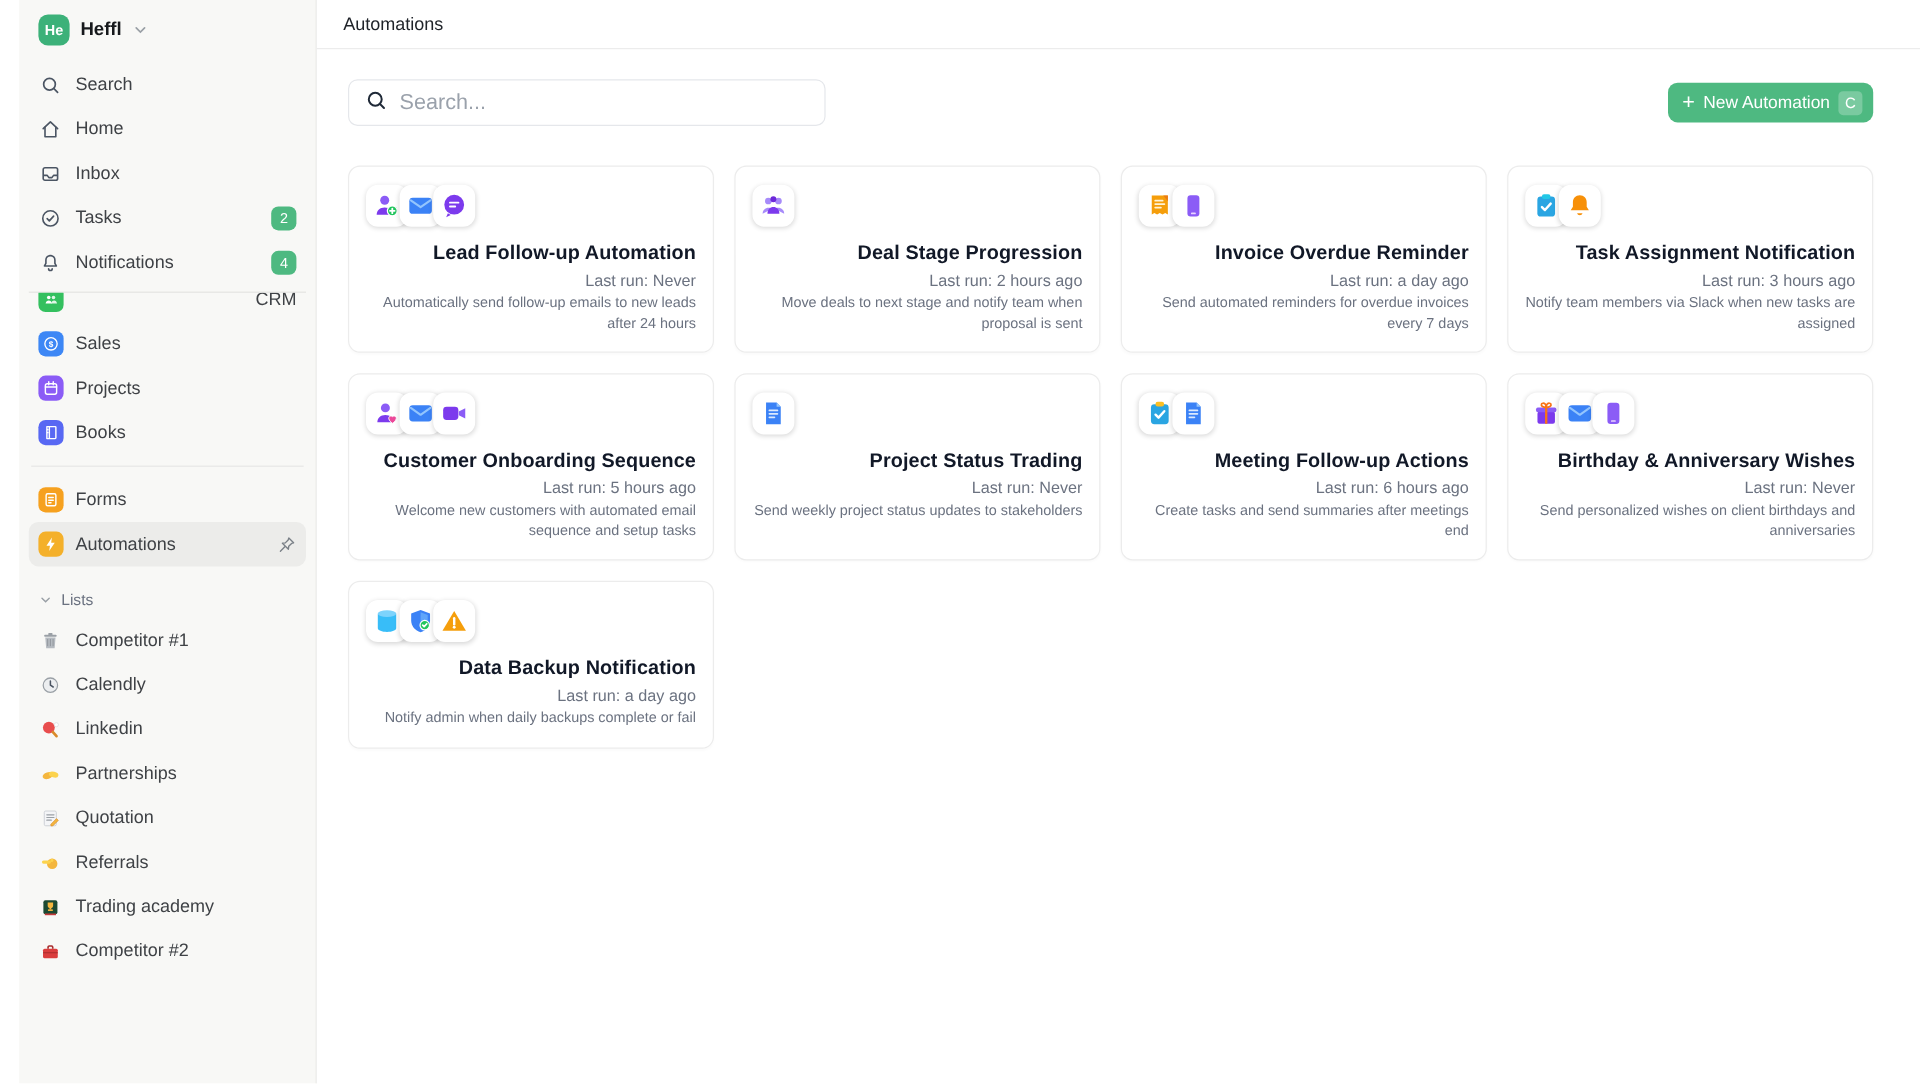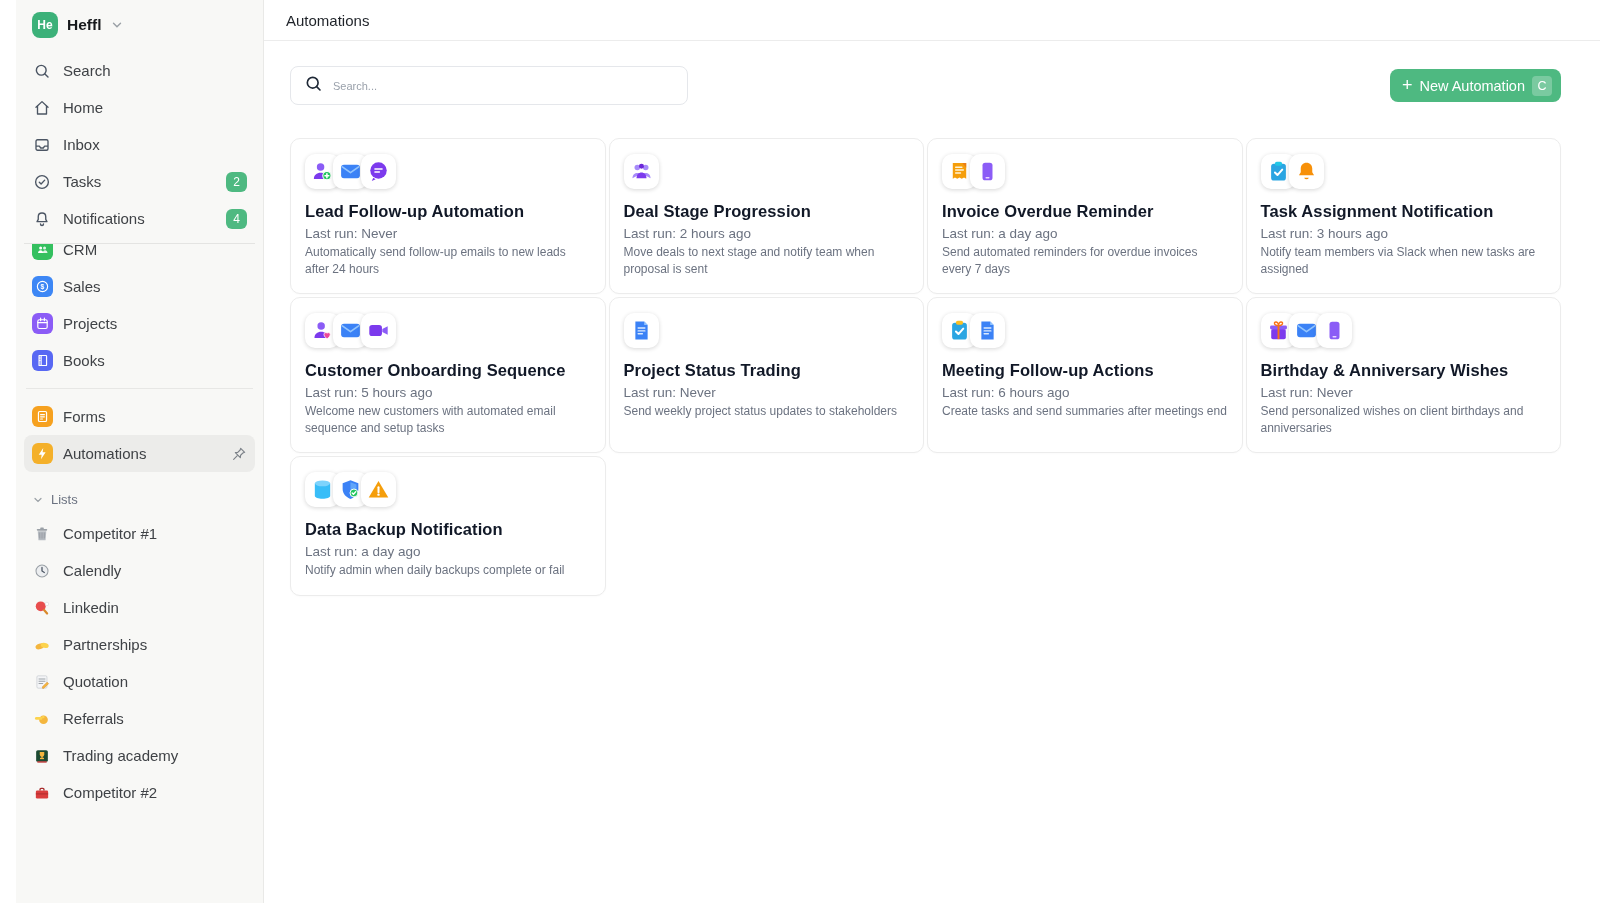--- a/index.html
+++ b/index.html
@@ -17,48 +17,48 @@
   .chev { color:#9aa0a6; display:flex; }
   .navrow { height:37px; display:flex; align-items:center; gap:11px; padding:0 8px;
             border-radius:8px; font-size:15px; color:#3f4246; cursor:pointer; }
   .navrow.selected { background:#ececea; }
   .nicon { width:20px; height:20px; display:flex; align-items:center; justify-content:center; color:#4b5563; }
   .badge { margin-left:auto; background:#4eb981; color:#fff; font-size:12px; line-height:1;
            padding:4px 7px; border-radius:6px; font-weight:500; }
   .appicon { width:21px; height:21px; border-radius:6px; display:flex; align-items:center; justify-content:center; flex:none; }
   .appicon svg { width:15px; height:15px; }
   .group-clip { border-top:1px solid #e4e4e2; margin-top:6px; overflow:hidden; }
-  .group-clip .navrow:first-child { margin-top:-13px; }
+  .group-clip .navrow:first-child { margin-top:-13px;justify-content:space-between; }
   .sep { height:1px; background:#e7e7e5; margin:9px 2px; }
   .pin { margin-left:auto; color:#7b8188; display:flex; cursor:pointer; }
   .lists-head { margin-top:20px; display:flex; align-items:center; gap:7px; padding:0 8px 8px;
                 color:#6b7280; font-size:13px; cursor:pointer; }
   .emoji-ic { width:20px; height:20px; display:flex; align-items:center; justify-content:center; }
 
   
   .main { flex:1; display:flex; flex-direction:column; background:#fff; min-width:0; }
   .topbar { height:41px; border-bottom:1px solid #ececec; display:flex; align-items:center;
             padding:0 22px; flex:none; }
   .page-title { font-size:15px; font-weight:500; color:#1f2329; }
   .content { padding:25px 55px 24px 26px; overflow:auto; }
   .toolbar { display:flex; justify-content:space-between; align-items:center; margin-bottom:33px; }
   .searchbox { width:398px; height:39px; border:1.5px solid #e5e7eb; border-radius:8px;
                display:flex; align-items:center; gap:10px; padding:0 13px; background:#fff; }
   .searchbox svg { color:#1f2937; flex:none; }
-  .searchbox input { border:none; outline:none; flex:1; font-size:11px; color:#1f2937;
+  .searchbox input { border:none; outline:none; flex:1; font-size:18px; color:#1f2937;
                      font-family:"Liberation Sans",sans-serif; background:transparent; }
   .searchbox input::placeholder { color:#9aa1ab; }
   .btn-new { background:#4eb981; border:none; color:#fff; height:33px; border-radius:8px;
              display:flex; align-items:center; gap:7px; padding:0 9px 0 12px; font-size:14.5px;
              font-weight:500; cursor:pointer; font-family:"Liberation Sans",sans-serif; }
   .btn-new .plus { font-size:18px; font-weight:400; line-height:1; margin-top:-2px; }
   .kbd { background:rgba(255,255,255,.25); border-radius:4px; width:20px; height:20px;
          display:flex; align-items:center; justify-content:center; font-size:12.5px; }
 
-  .grid { display:grid; grid-template-columns:repeat(4,1fr); gap:3px; }
+  .grid { display:grid; grid-template-columns:repeat(4,1fr); gap:17px;text-align:right; }
   .card { background:#fff; border:1px solid #ececec; border-radius:10px; padding:15px 14px 16px;
           box-shadow:0 1px 2px rgba(0,0,0,.02); cursor:pointer; min-height:133px; }
   .chips { display:flex; margin-bottom:13px; }
   .chip { width:35px; height:35px; border-radius:10px; background:#fff;
           box-shadow:0 1px 4px rgba(0,0,0,.16); display:flex; align-items:center;
           justify-content:center; flex:none; }
   .chip + .chip { margin-left:-7px; }
   .chip svg { width:23px; height:23px; }
   .card h3 { font-size:16.5px; font-weight:700; color:#111827; margin-bottom:5px; letter-spacing:.1px; }
   .card .meta { font-size:13.5px; color:#6b7280; margin-bottom:3px; }

